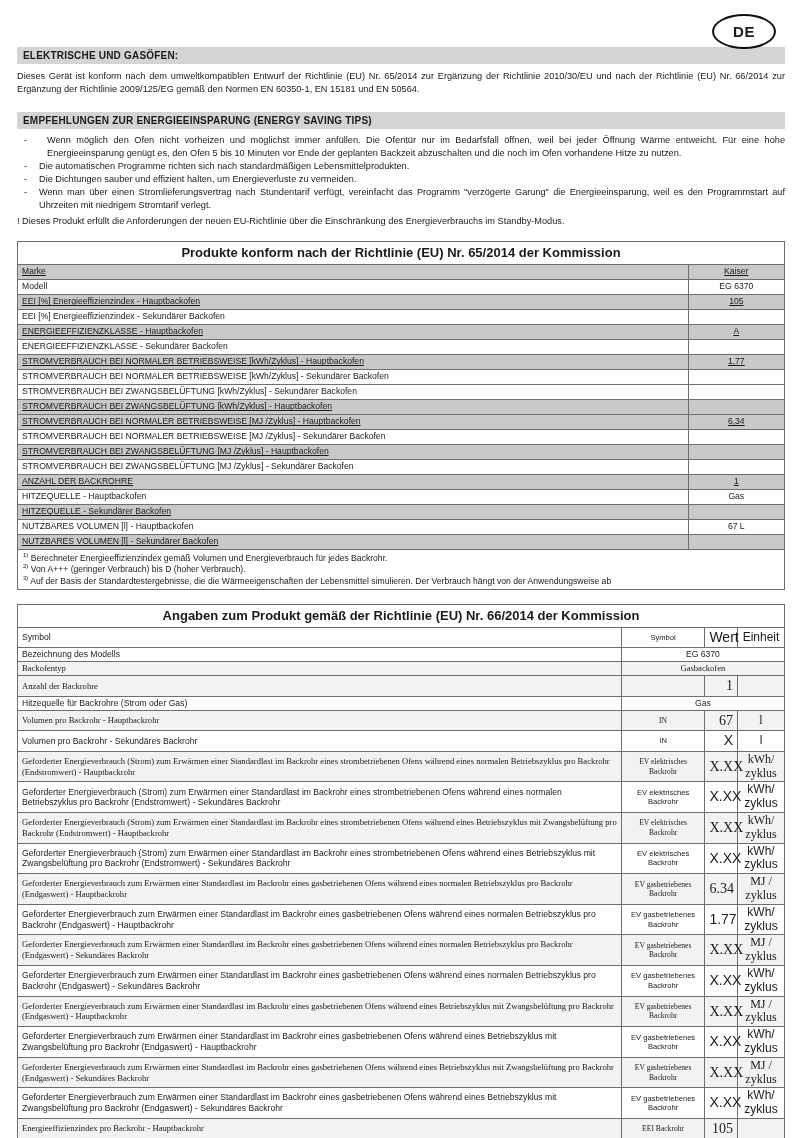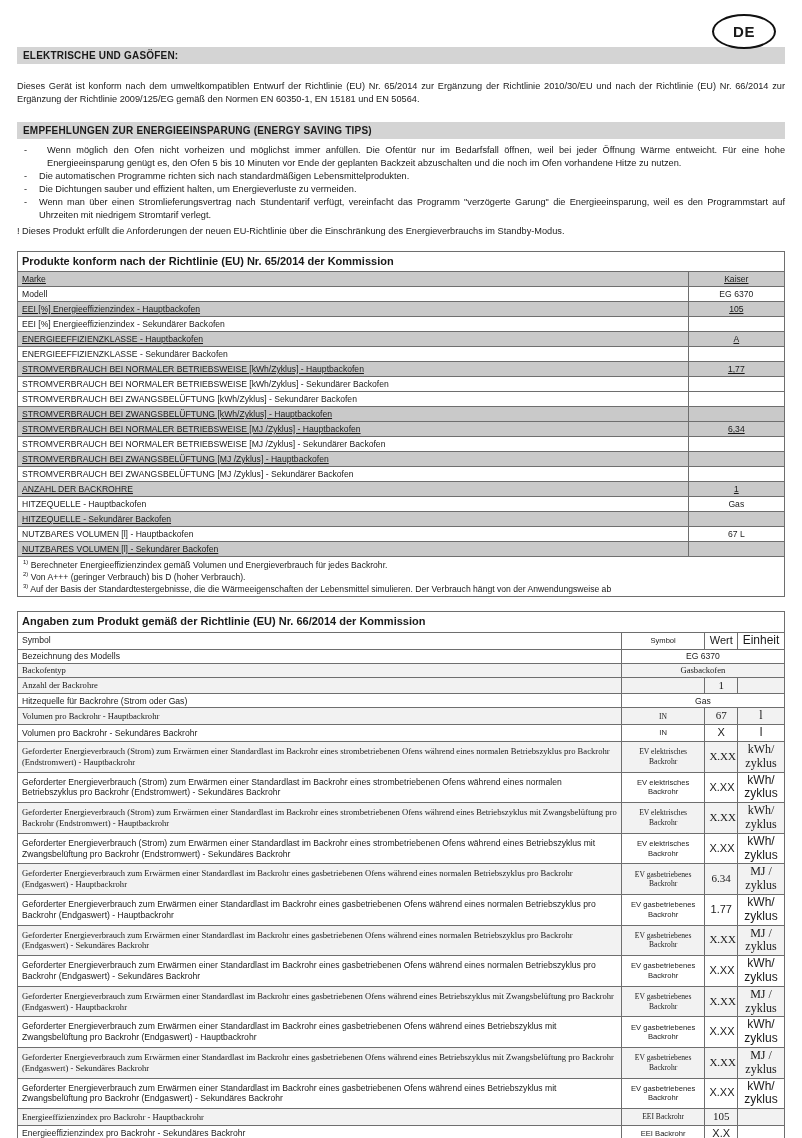--- a/index.html
+++ b/index.html
@@ -25,21 +25,21 @@
 
   
   .sec-bar{
     margin:0 17px;
     background:#d4d4d4;
     font-weight:bold;font-size:10px;
     letter-spacing:.2px;
     padding:3px 6px 3px 6px;
   }
   .para{
-    margin:16px 17px 0 17px;
+    margin:6px 17px 0 17px;
     font-size:9.2px;line-height:1.42;
     text-align:justify;
   }
   .tips{margin:5px 17px 0 24px;}
   .tip{
     font-size:9.2px;line-height:1.42;
     display:flex;gap:6px;margin-bottom:0px;
     text-align:justify;
   }
   .tip .dash{flex:0 0 9px;}
@@ -63,36 +63,36 @@
     border:1px solid #6e6e6e;
     font-size:8.6px;
     padding:1px 4px;
     vertical-align:middle;
     font-weight:normal;
     text-align:left;
     line-height:1.25;
   }
   .t1 td{height:12px;}
   .thead td{
-    font-weight:bold;font-size:11px;
+    text-align:center;font-weight:bold;font-size:13px;
     background:#ffffff;padding:3px 4px;
   }
   .shade{background:#c9c9c9;text-decoration:underline;}
   .white{background:#ffffff;}
   .valcell{text-align:center;}
   .t1 .labelcol{width:668px;}
   .t1 .valcol{width:96px;}
   sup{font-size:6px;vertical-align:super;}
   .foot-wrap td{padding:2px 3px;border:1px solid #6e6e6e;background:#fff;}
   .foot-line{display:block;padding-left:2px;}
 
   
   .t2 .c-label{width:592px;}
   .t2 .c-sym{width:82px;text-align:center;font-size:7.6px;}
-  .t2 .c-val{width:32px;text-align:center;font-size:11px;}
+  .t2 .c-val{width:32px;text-align:right;font-size:14px;}
   .t2 .c-unit{width:46px;text-align:center;font-size:12px;line-height:1.15;}
   .t2 td{height:11px;}
   .t2 .tall{height:24px;}
   .t2 .merge{text-align:center;}
   .t2row-alt{background:#f2f2f2;font-family:Liberation Serif, serif;}
   .bottomrow td{font-size:8.6px;}
 </style>
 </head>
 <body>
 

